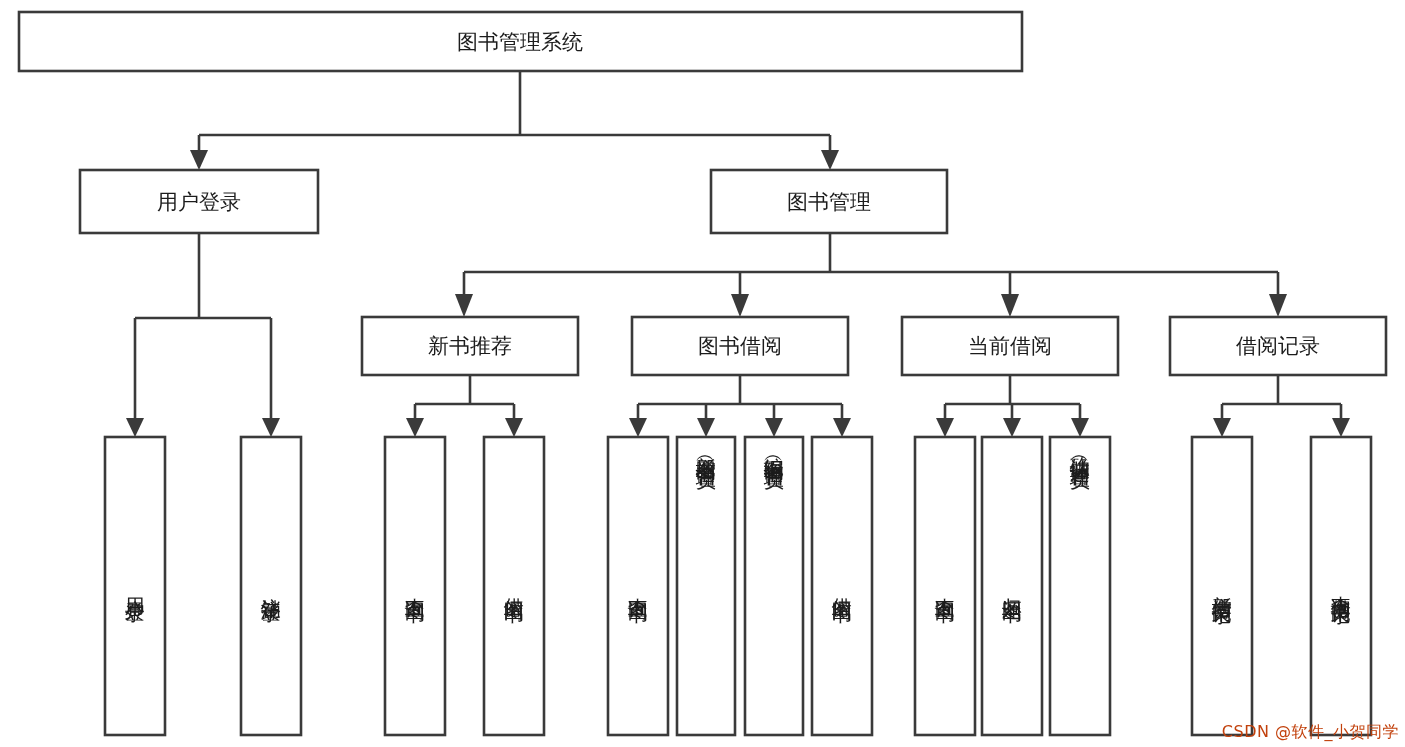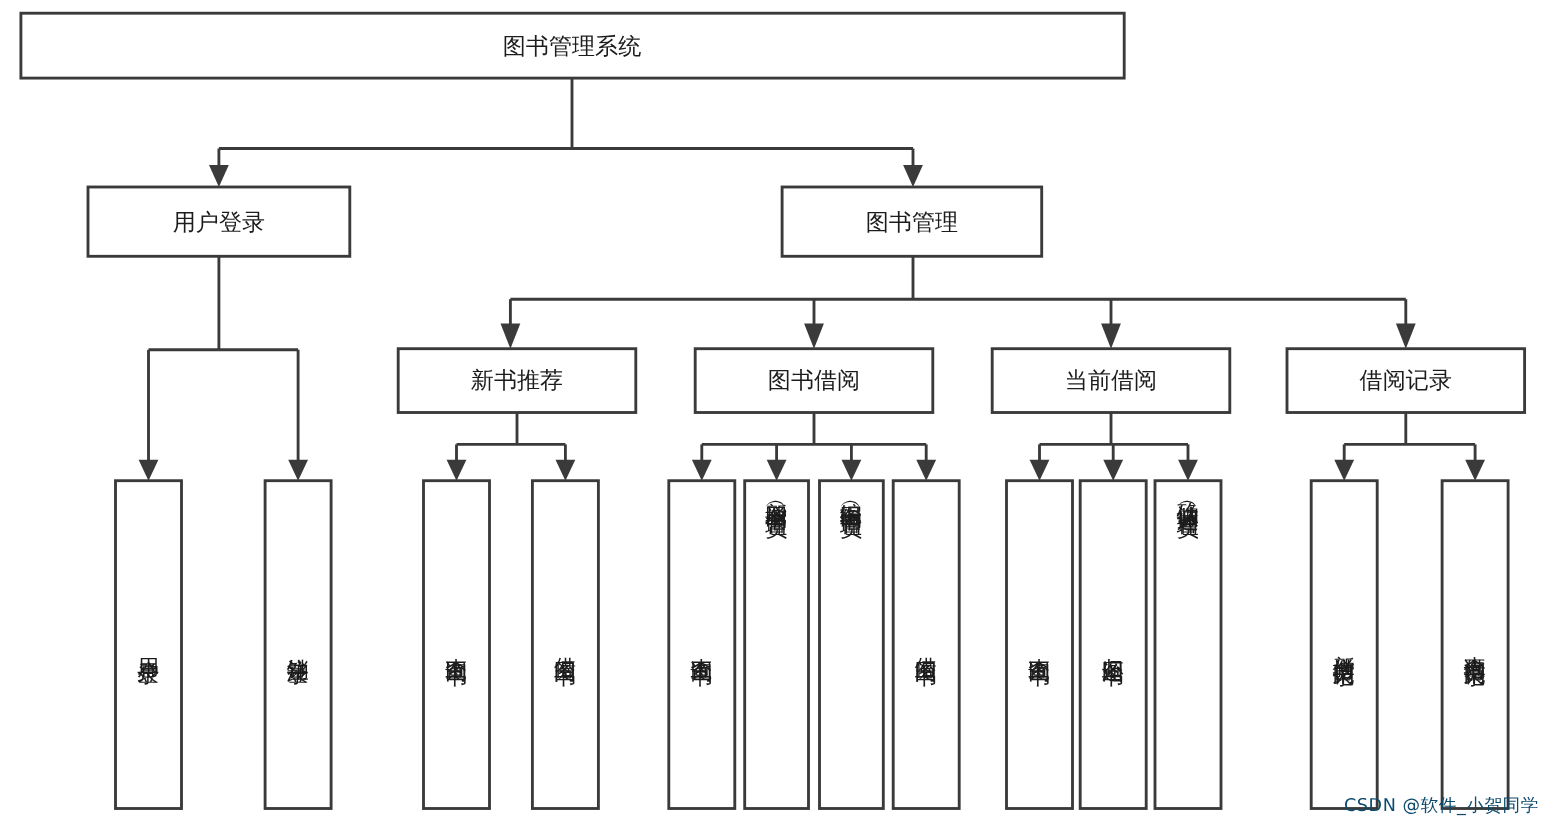--- a/index.html
+++ b/index.html
@@ -62,21 +62,21 @@
     letter-spacing: 2px;
     white-space: nowrap;
     pointer-events: none;
   }
   .watermark {
     position: absolute;
     right: 6px;
     bottom: 4px;
     font-family: "DejaVu Sans", "Liberation Sans", sans-serif;
     font-size: 16px;
-    color: #0c4a6e;
+    color: #c2410c;
     letter-spacing: 0.5px;
     white-space: nowrap;
     margin-top: 19px;
   }
 </style>
 </head>
 <body>
 
 <div id="diagram-root">
 

